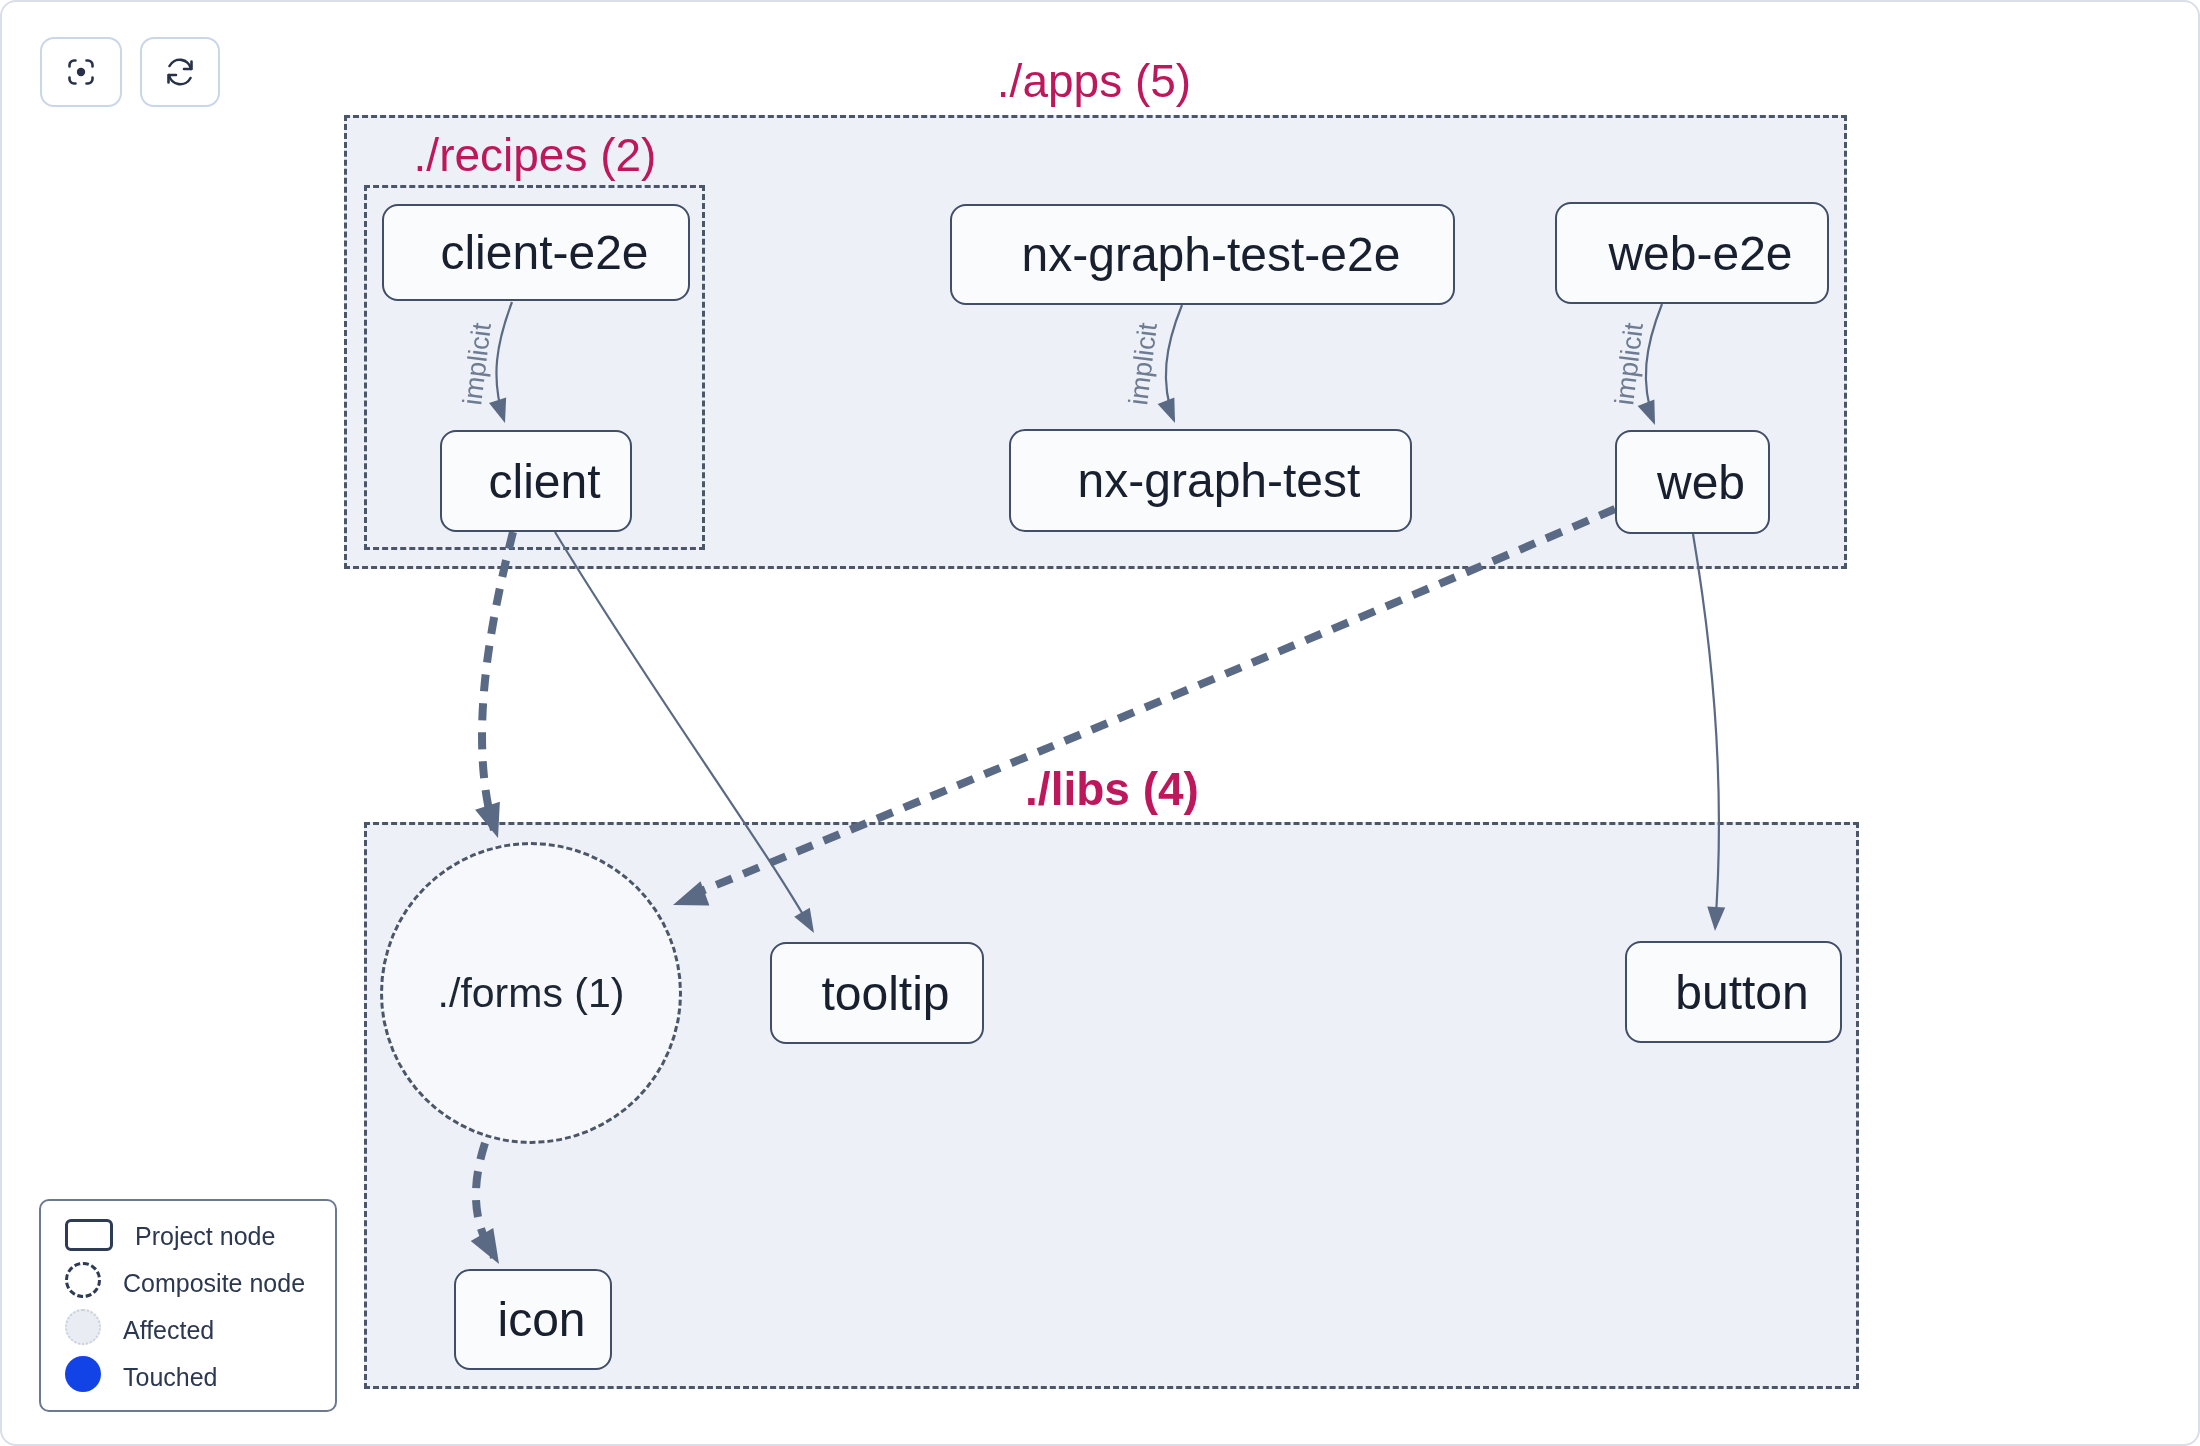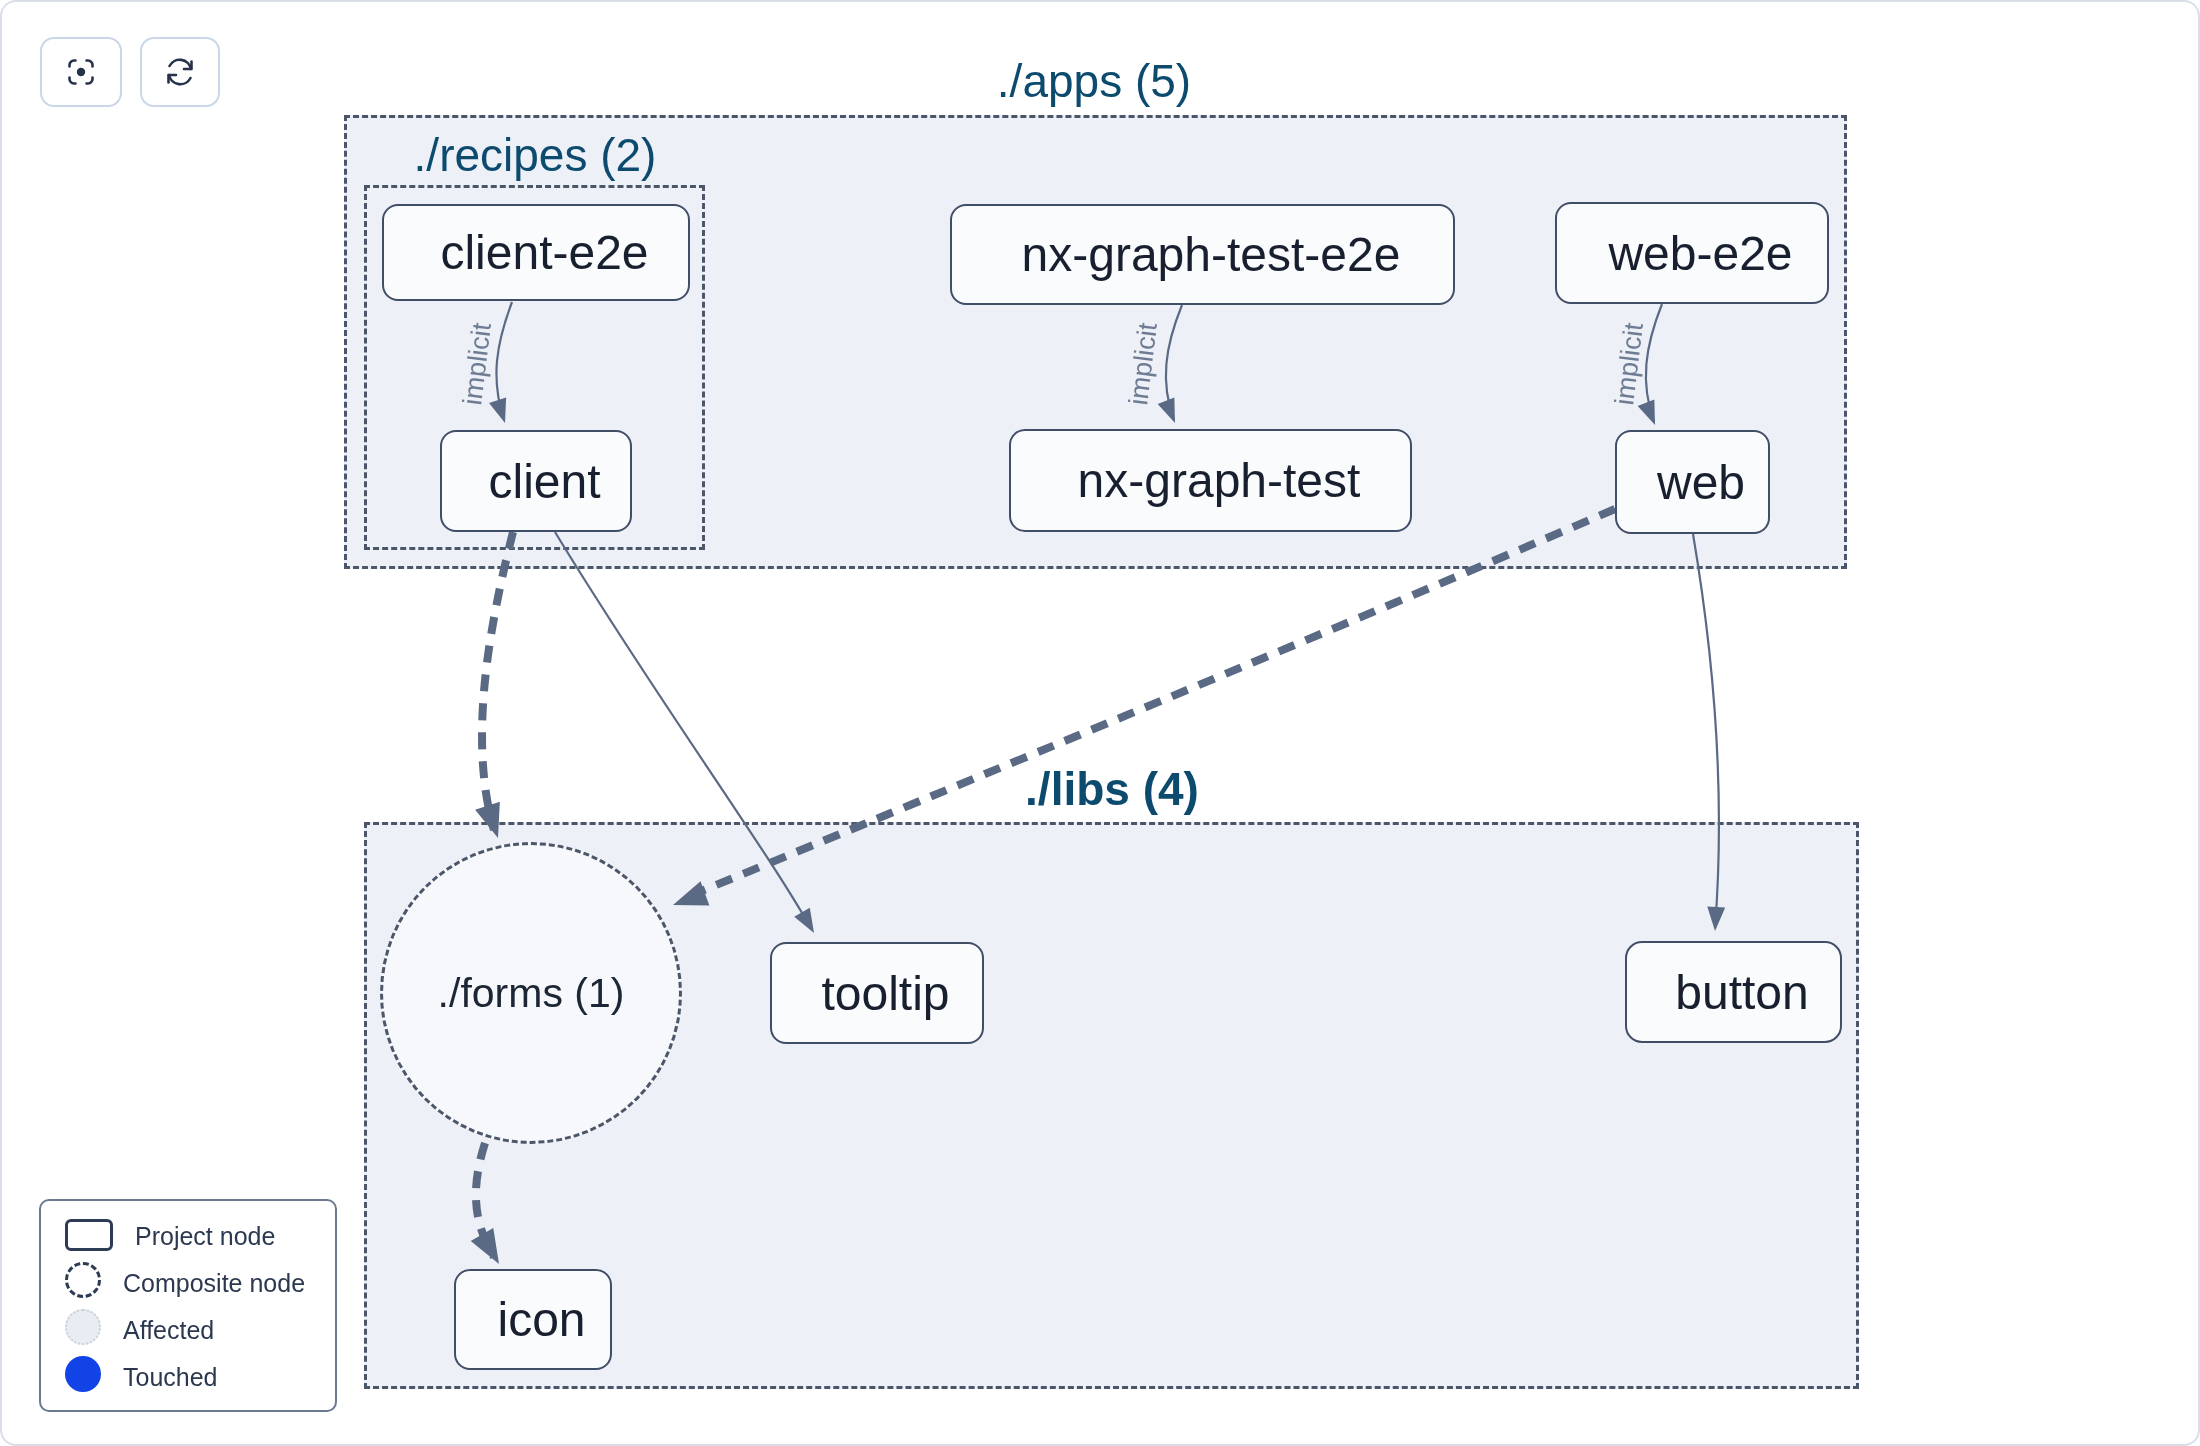--- a/index.html
+++ b/index.html
@@ -19,21 +19,21 @@
   #btn-focus{left:38px;top:35px;}
   #btn-refresh{left:138px;top:35px;width:80px;}
   
   .group{
     position:absolute;border:3px dashed #4b5669;background:#edf0f6;z-index:1;
   }
   #group-apps{left:342px;top:113px;width:1503px;height:454px;}
   #group-recipes{left:362px;top:183px;width:341px;height:365px;background:transparent;z-index:2;}
   #group-libs{left:362px;top:820px;width:1495px;height:567px;}
   .group-label{
-    position:absolute;font-size:46px;color:#0c4a6e;white-space:nowrap;
+    position:absolute;font-size:46px;color:#be185d;white-space:nowrap;
     transform:translateX(-50%);z-index:3;
   }
   #label-apps{left:1092px;top:52px;}
   #label-recipes{left:533px;top:126px;z-index:4;}
   #label-libs{left:1110px;top:760px;font-weight:bold;}
   
   .composite{
     position:absolute;left:378px;top:840px;width:302px;height:302px;
     border:3px dashed #4b5669;border-radius:50%;background:#f6f8fb;
     display:flex;align-items:center;justify-content:center;
@@ -45,21 +45,21 @@
     display:flex;align-items:center;justify-content:center;
     font-size:48px;color:#181f2e;z-index:10;cursor:pointer;white-space:nowrap;padding-left:17px;
   }
   #node-client-e2e{left:380px;top:202px;width:308px;height:97px;}
   #node-nx-graph-test-e2e{left:948px;top:202px;width:505px;height:101px;}
   #node-web-e2e{left:1553px;top:200px;width:274px;height:102px;}
   #node-client{left:438px;top:428px;width:192px;height:102px;}
   #node-nx-graph-test{left:1007px;top:427px;width:403px;height:103px;}
   #node-web{left:1613px;top:428px;width:155px;height:104px;}
   #node-tooltip{left:768px;top:940px;width:214px;height:102px;}
-  #node-button{left:1623px;top:939px;width:217px;height:102px;border-radius:17px;}
+  #node-button{left:1623px;top:939px;width:217px;height:102px;}
   #node-icon{left:452px;top:1267px;width:158px;height:101px;}
   
   #edges{position:absolute;left:0;top:0;width:2200px;height:1446px;z-index:6;pointer-events:none;}
   .edge-thin{stroke:#5a6a84;stroke-width:2.2;fill:none;}
   .edge-thick{stroke:#5a6a84;stroke-width:8;fill:none;stroke-dasharray:17 12;}
   .arrow{fill:#5a6a84;}
   .edge-label{font-size:27px;fill:#6e7c93;text-anchor:middle;}
   
   .legend{
     position:absolute;left:37px;top:1197px;width:298px;height:213px;

